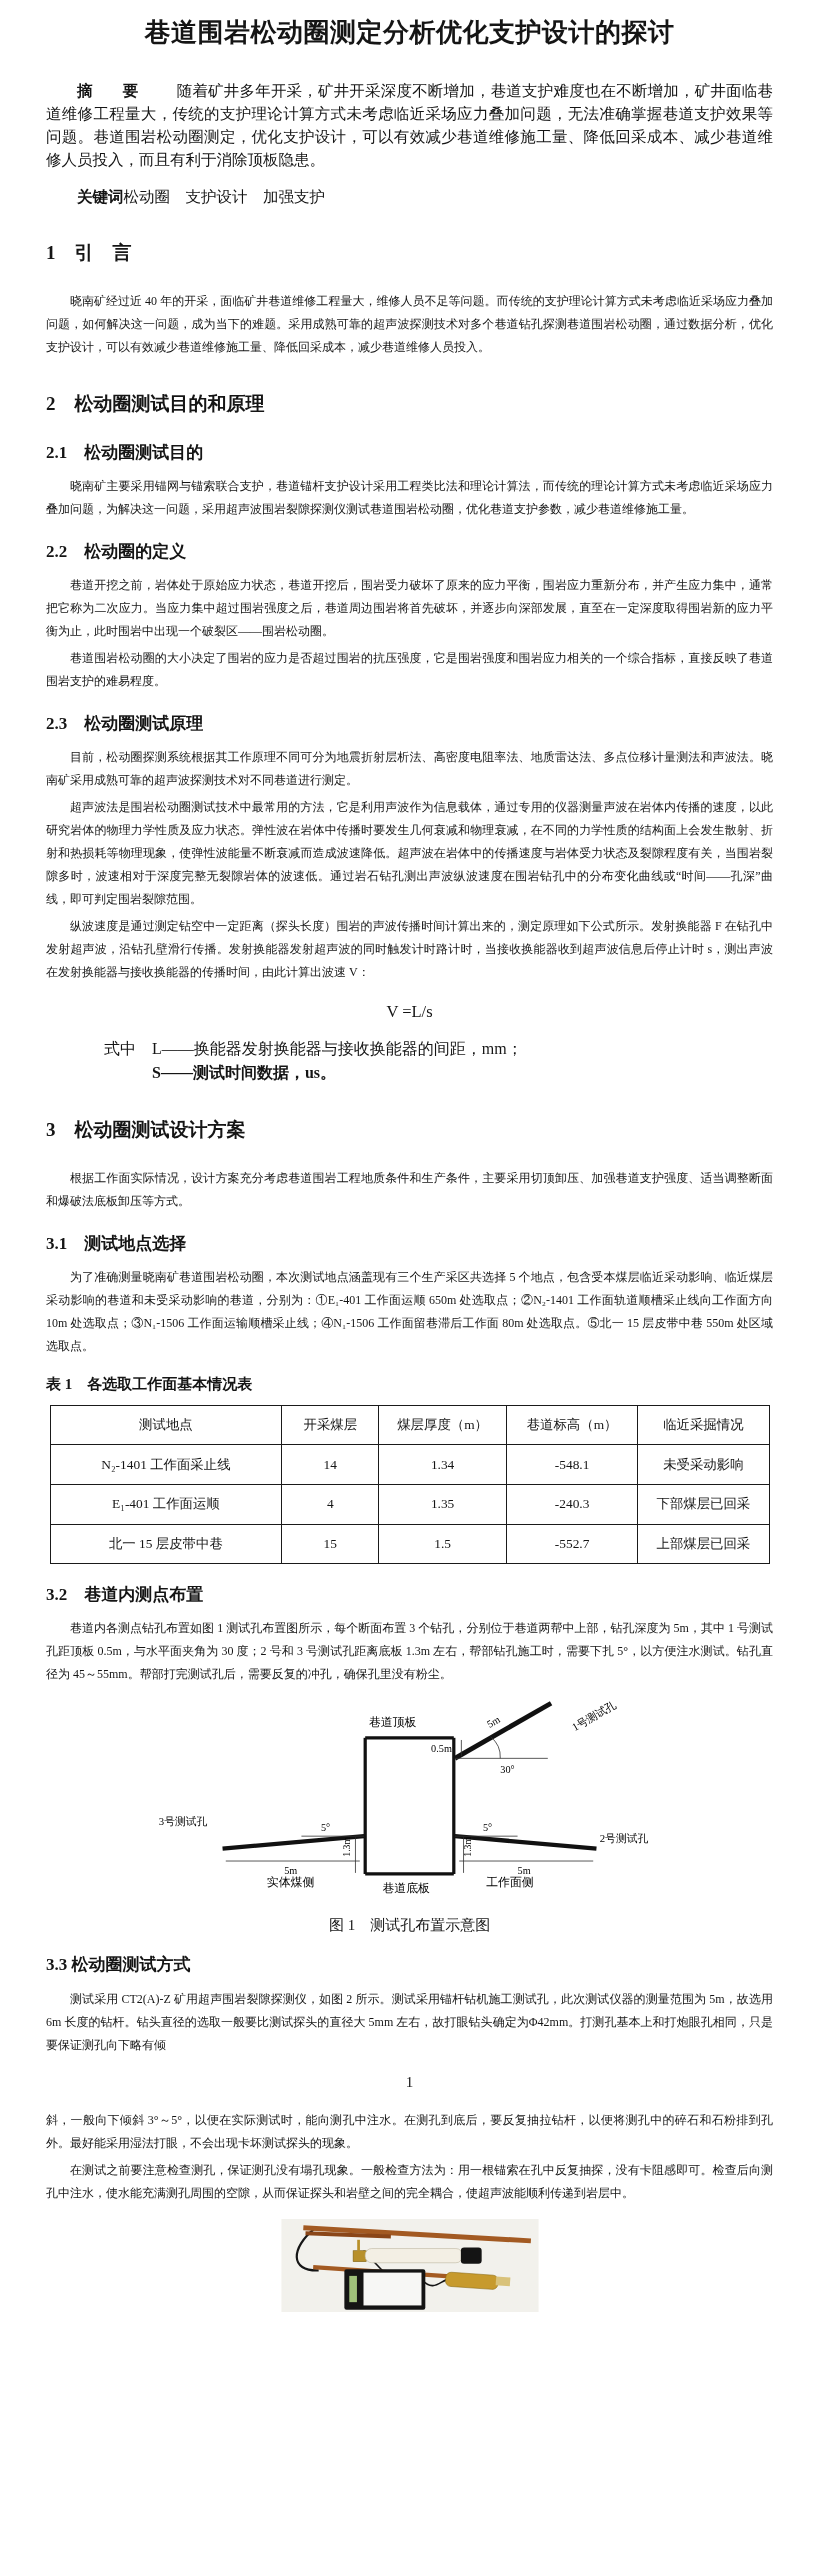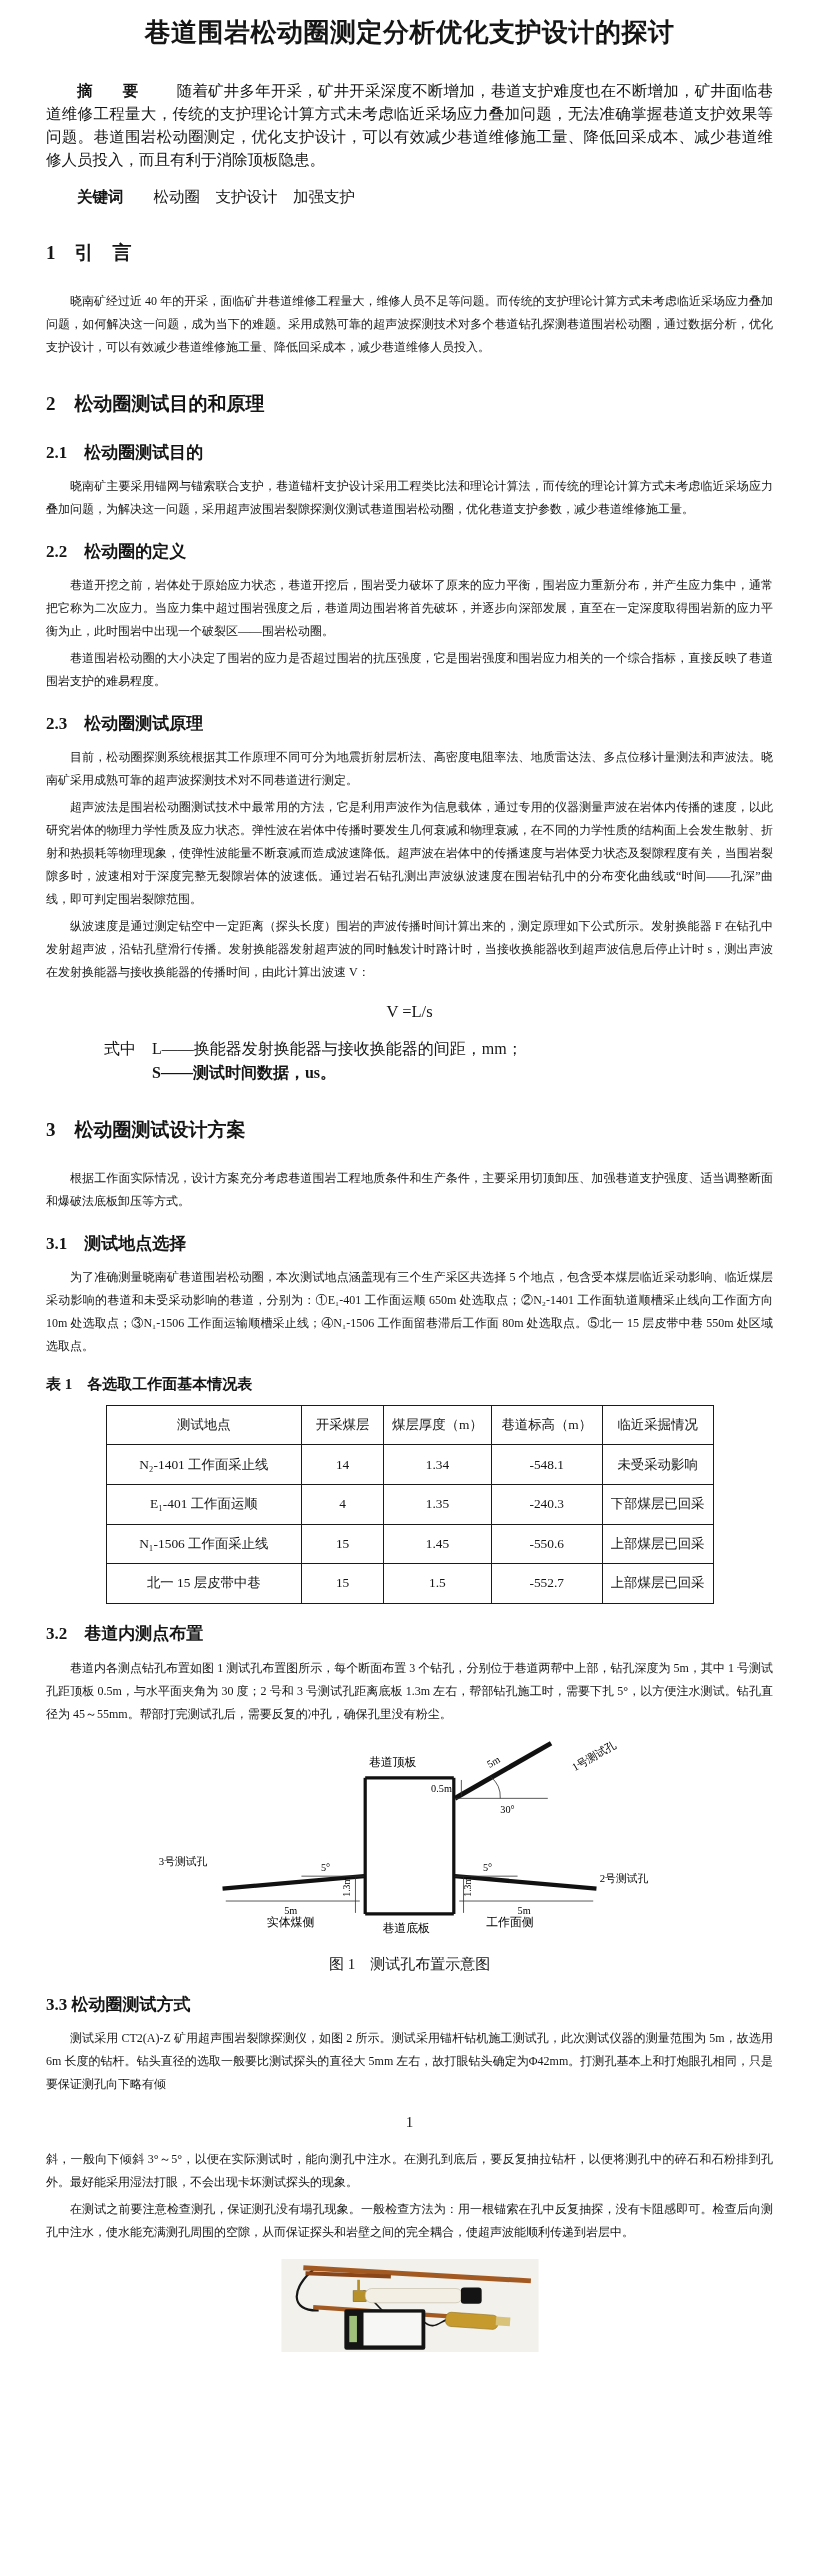--- a/index.html
+++ b/index.html
@@ -3,30 +3,30 @@
 <meta charset="utf-8">
 <style>
   html,body{margin:0;padding:0;background:#ffffff;}
   body{width:818px;color:#151515;font-family:"Liberation Serif","DejaVu Serif",serif;}
   .page{box-sizing:border-box;width:818px;min-height:3842px;padding:9.3px 45px 15.5px 46px;background:#ffffff;}
   .title{font-size:26px;font-weight:bold;text-align:center;margin:6.2px 0 0 0;letter-spacing:0.5px;}
   .authors{font-size:15.5px;text-align:center;margin-top:32px;}
   .abstract{margin-top:29px;font-size:15.5px;line-height:23px;text-align:justify;text-indent:2em;}
   .abstract .lbl{font-weight:bold;margin-right:31px;letter-spacing:7.2px;}
   .keywords{font-size:15.5px;margin-top:7.2px;text-indent:2em;}
-  .keywords .lbl{font-weight:bold;margin-right:30px;}
+  .keywords .lbl{font-weight:bold;margin-right:0;}
   h1{font-size:19px;font-weight:bold;margin:32px 0 24px 0;}
   h2{font-size:17px;font-weight:bold;margin:18.5px 0 11.3px 0;}
   p.body{font-size:12px;line-height:23px;margin:0 0 4.1px 0;text-indent:2em;text-align:justify;}
   p.noindent{text-indent:0;}
   .formula{text-align:center;font-size:16.5px;margin:17.5px 0 15.5px 0;}
   .where1{font-size:16px;line-height:24px;margin:0;padding-left:58px;}
   .where2{font-size:16px;line-height:24px;margin:0;padding-left:106px;font-weight:bold;}
   .tbl-caption{font-weight:bold;font-size:15px;margin:17.5px 0 10.3px 0;}
-  table{border-collapse:collapse;margin:0 auto;width:608px;font-size:13.4px;}
+  table{border-collapse:collapse;margin:0 auto;width:720px;font-size:13.4px;}
   th,td{border:1px solid #1a1a1a;padding:10.3px 4.1px;text-align:center;font-weight:normal;}
   .fig-caption{text-align:center;font-size:15px;margin:12.4px 0 6.2px 0;}
   .page-num{text-align:center;font-size:15px;margin:17.5px 0;}
   .fig-center{text-align:center;margin:14.4px 0 2.1px 0;}
   svg text{font-family:"Liberation Serif","DejaVu Serif",serif;}
 </style>
 </head>
 <body>
 
 <div class="page">
@@ -84,27 +84,20 @@
           <td>1.34</td>
           <td>-548.1</td>
           <td>未受采动影响</td>
         </tr>
         <tr>
           <td>E₁-401 工作面运顺</td>
           <td>4</td>
           <td>1.35</td>
           <td>-240.3</td>
           <td>下部煤层已回采</td>
-        </tr>
-        <tr>
-          <td>N₁-1506 工作面采止线</td>
-          <td>15</td>
-          <td>1.45</td>
-          <td>-550.6</td>
-          <td>上部煤层已回采</td>
         </tr>
         <tr>
           <td>北一 15 层皮带中巷</td>
           <td>15</td>
           <td>1.5</td>
           <td>-552.7</td>
           <td>上部煤层已回采</td>
         </tr>
       </tbody>
   </table>

